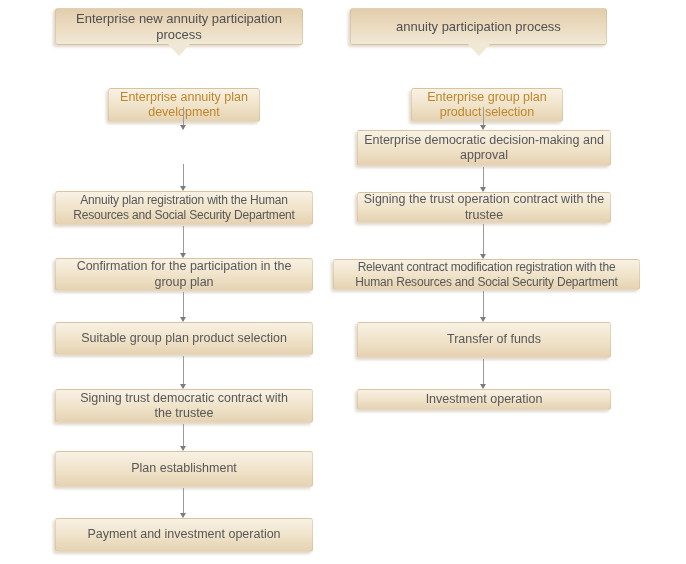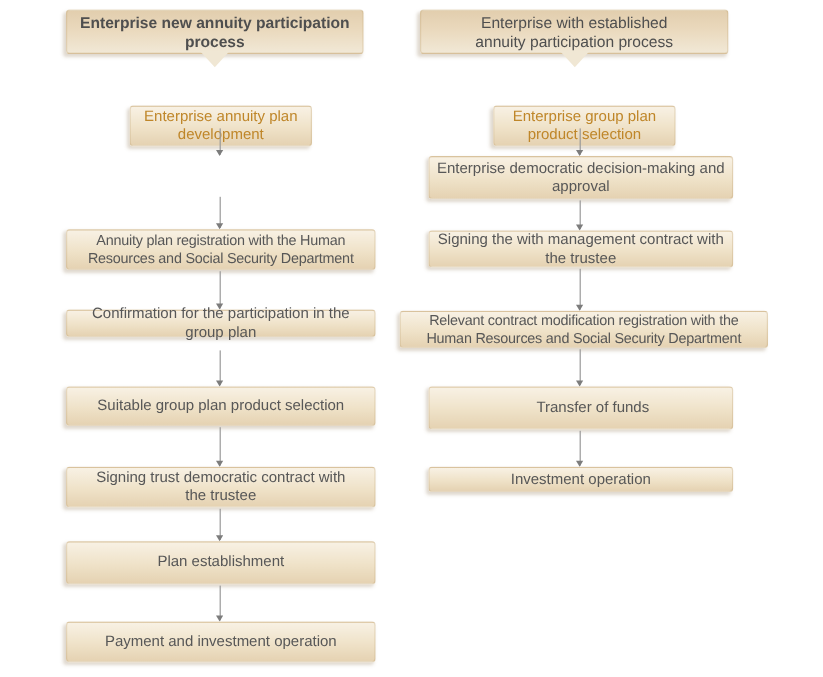--- a/index.html
+++ b/index.html
@@ -23,25 +23,25 @@
   }
   .header::after{
     content:"";position:absolute;top:100%;left:50%;transform:translateX(-50%);
     margin-top:-1px;width:0;height:0;
     border-left:12px solid transparent;border-right:12px solid transparent;
     border-top:13px solid #f0e7d4;
   }
   .line{display:block;}
   .start{color:#bf8629;margin-top:16px;}
   
-  .l-h    {left:55px; top:8px;  width:248px;height:37px;font-weight:bold;}
+  .l-h    {left:55px; top:8px;  width:248px;height:37px;}
   .l-start{left:108px;top:72px; width:152px;height:34px;}
   .l-s0{left:55px;top:130px;width:258px;height:33px;}
   .l-s1{left:55px;top:191px;width:258px;height:34px;font-size:12px;letter-spacing:-0.2px;}
-  .l-s2{left:55px;top:258px;width:258px;height:23px;}
+  .l-s2{left:55px;top:258px;width:258px;height:33px;}
   .l-s3{left:55px;top:322px;width:258px;height:33px;}
   .l-s4{left:55px;top:389px;width:258px;height:34px;}
   .l-s4 .txt{max-width:225px;}
   .l-s5{left:55px;top:451px;width:258px;height:36px;}
   .l-s6{left:55px;top:518px;width:258px;height:34px;justify-content:center;}
   
   .r-h    {left:350px;top:8px; width:257px;height:37px;}
   .r-start{left:411px;top:72px;width:152px;height:34px;}
   .r-s0{left:357px;top:130px;width:254px;height:36px;}
   .r-s1{left:357px;top:192px;width:254px;height:31px;}
@@ -114,38 +114,37 @@
     <span class="txt">Plan establishment</span>
   </div>
   <div class="arrow col-l la6"></div>
 
   <div class="box l-s6">
     <span class="txt">Payment and investment operation</span>
   </div>
 
   <div class="box header r-h">
     <div class="txt">
-      <span class="line">Enterprise with established</span>
       <span class="line">annuity participation process</span>
     </div>
   </div>
 
   <div class="box start r-start">
     <span class="txt">Enterprise group plan product selection</span>
   </div>
 
   <div class="arrow col-r ra0"></div>
 
   <div class="box r-s0">
     <span class="txt">Enterprise democratic decision-making and approval</span>
   </div>
   <div class="arrow col-r ra1"></div>
 
   <div class="box r-s1">
-    <span class="txt">Signing the with management contract with the trustee</span>
+    <span class="txt">Signing the trust operation contract with the trustee</span>
   </div>
   <div class="arrow col-r ra2"></div>
 
   <div class="box r-s2">
     <span class="txt">Relevant contract modification registration with the Human Resources and Social Security Department</span>
   </div>
   <div class="arrow col-r ra3"></div>
 
   <div class="box r-s3">
     <span class="txt">Transfer of funds</span>

